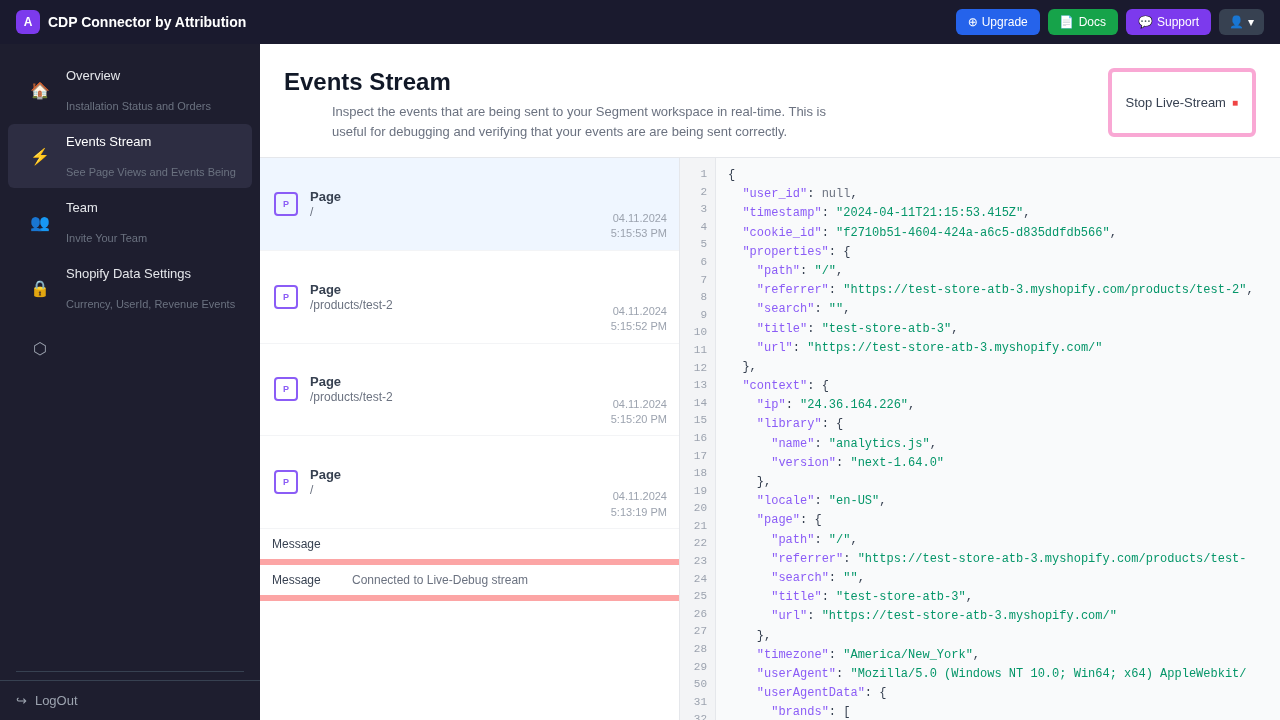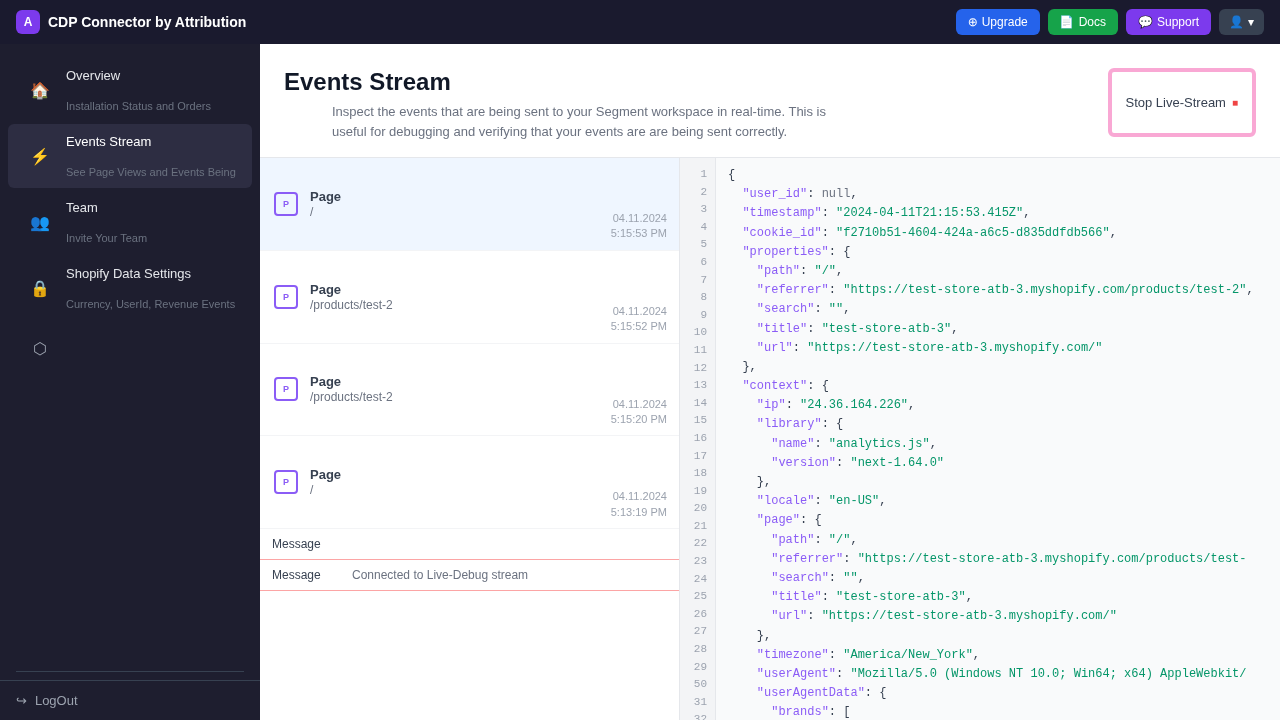--- a/index.html
+++ b/index.html
@@ -267,21 +267,21 @@
       font-size: 11px;
       color: #9ca3af;
       text-align: right;
       flex-shrink: 0;
       line-height: 1.4;
       margin-top: 45px;
     }
     .event-system-row {
       display: flex;
       padding: 8px 12px;
-      border-bottom: 1px solid #fca5a5;
+      border-bottom: 6px solid #fca5a5;
       gap: 10px;
     }
     .event-system-type {
       font-size: 12px;
       font-weight: 500;
       color: #374151;
       width: 70px;
       flex-shrink: 0;
     }
     .event-system-msg {

